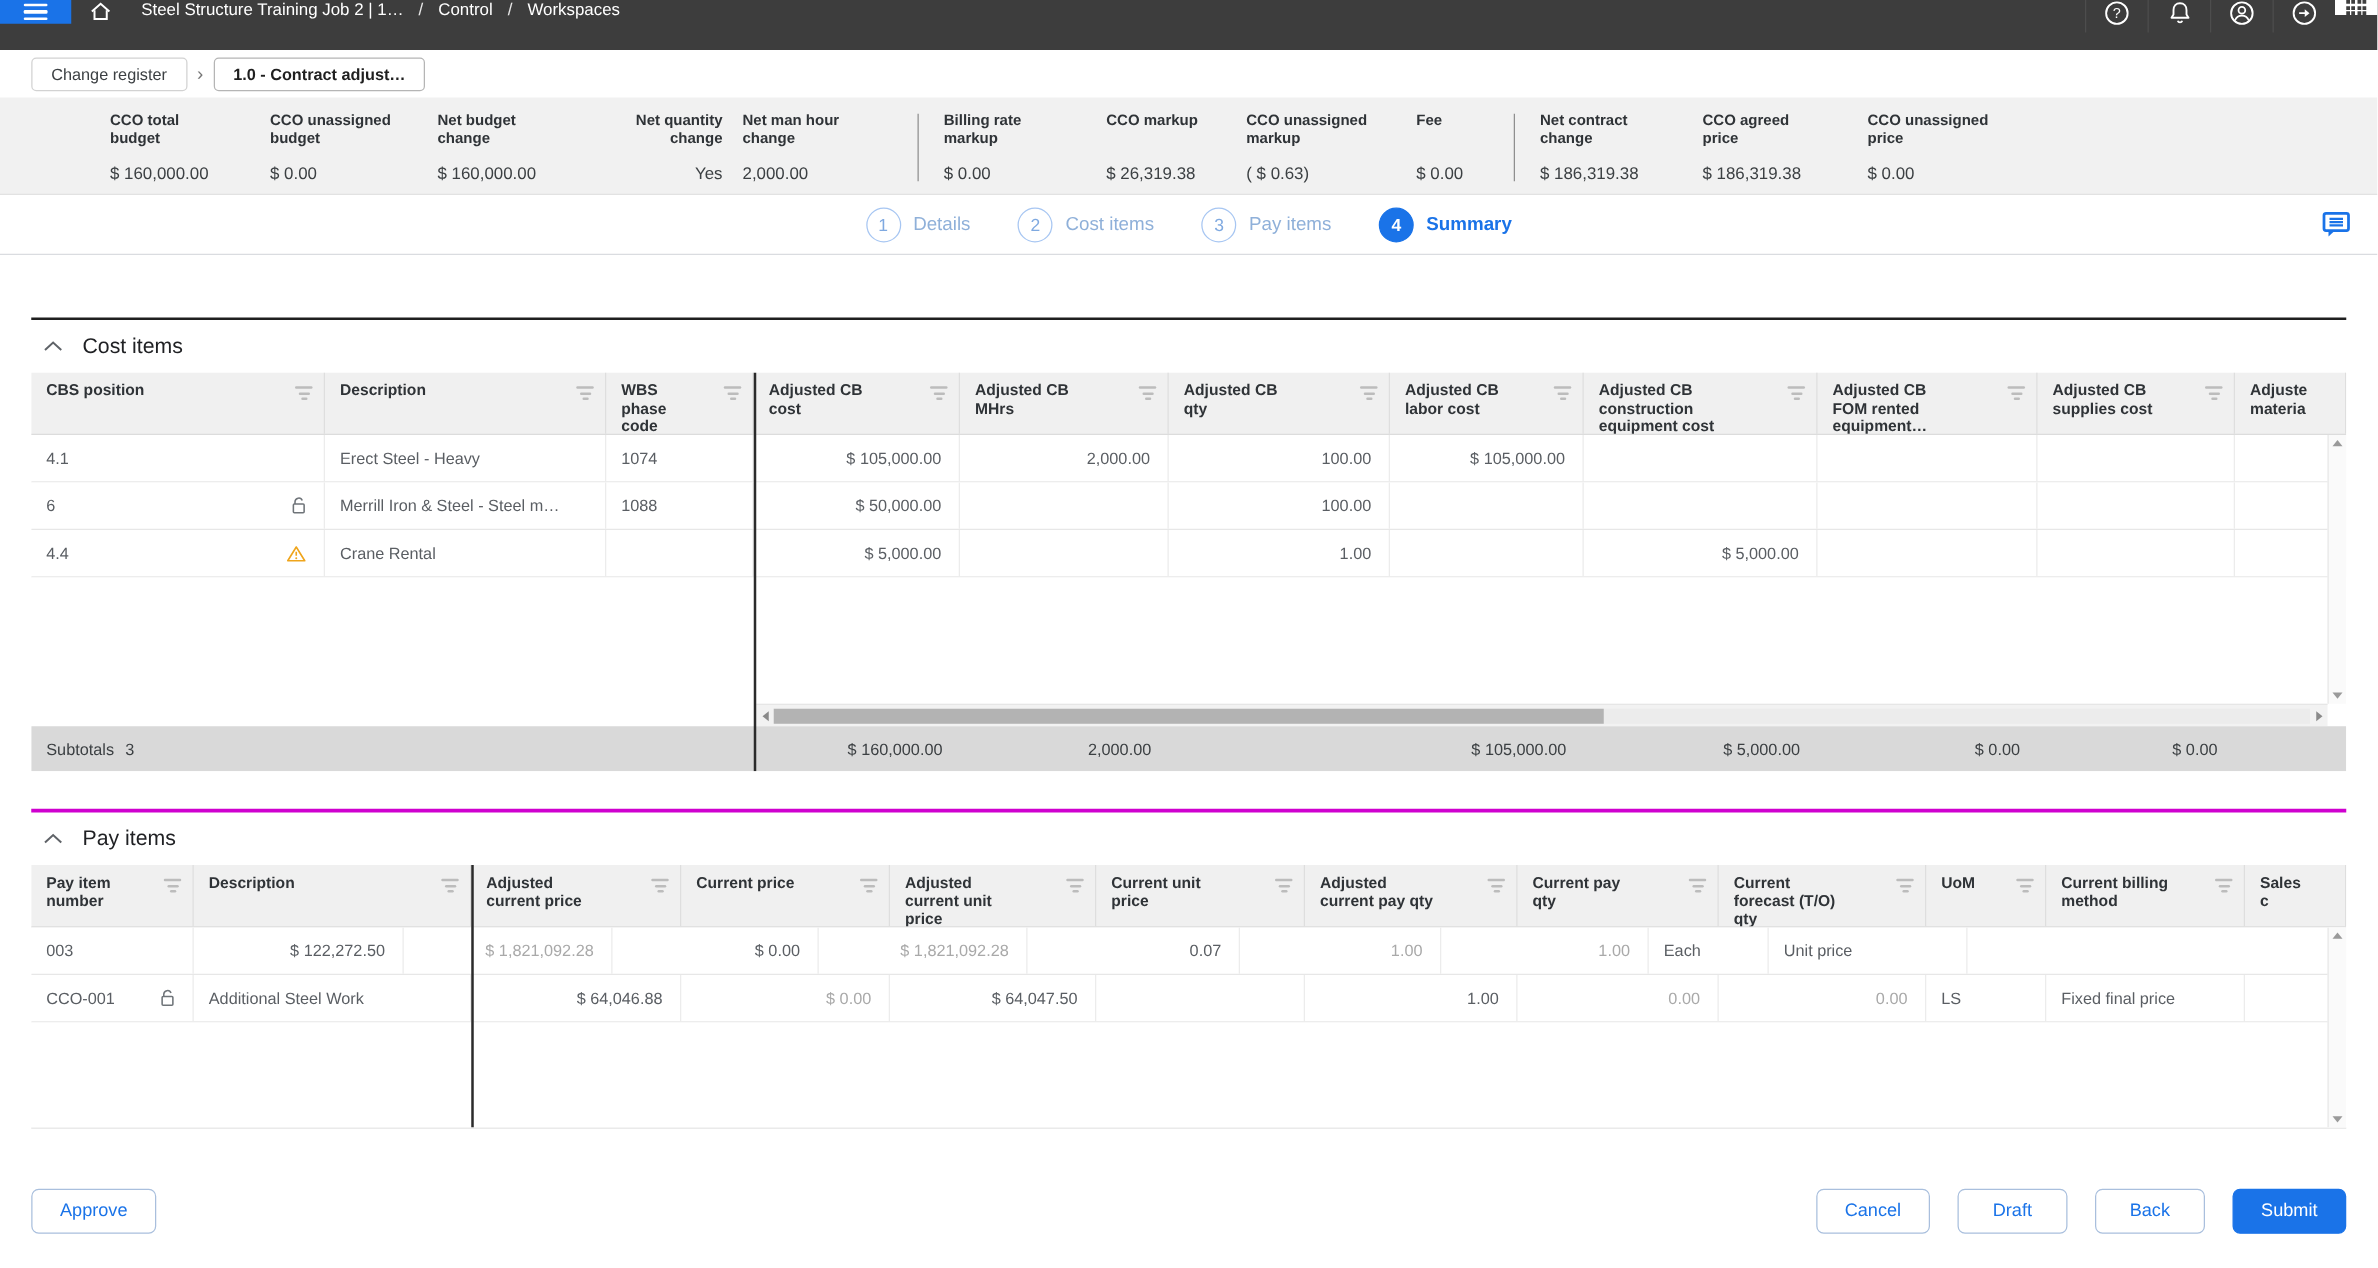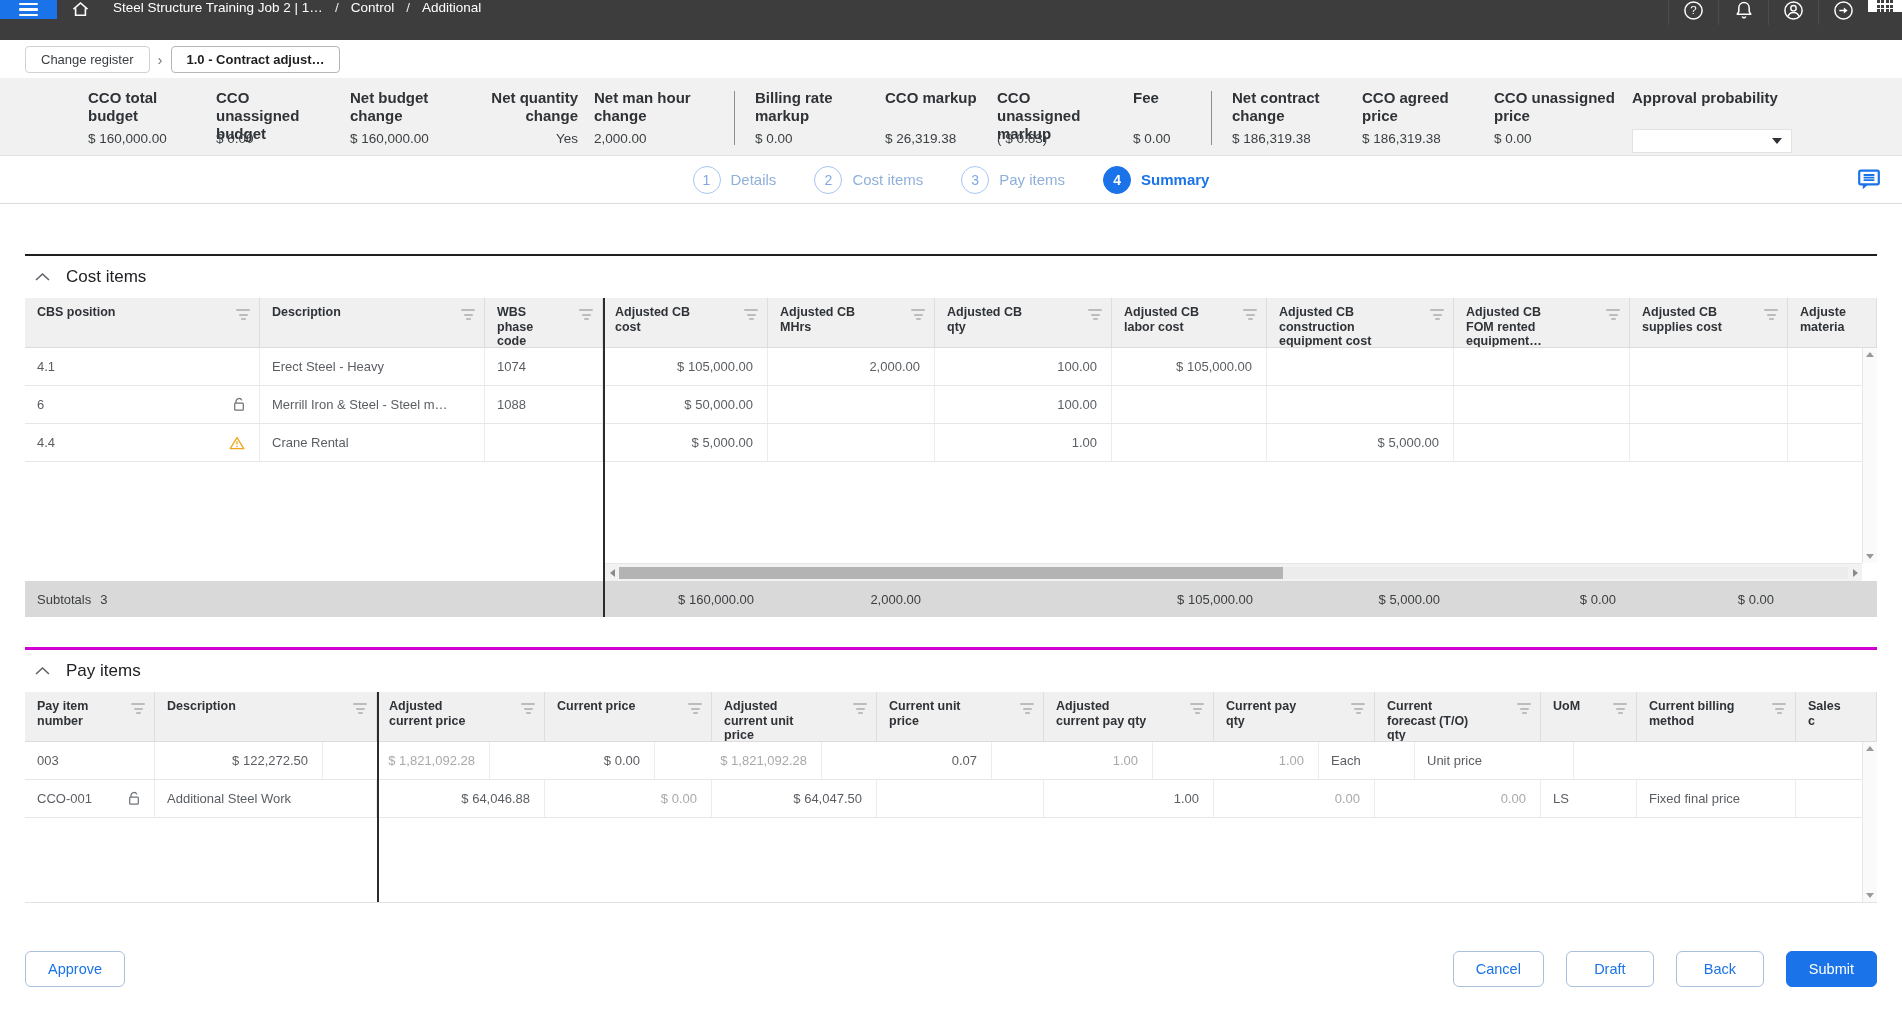--- a/index.html
+++ b/index.html
@@ -28,21 +28,21 @@
   
   .tabrow{height:38px;display:flex;align-items:center;gap:8px;padding-left:25px;background:#fff}
   .tab-chip{border:1px solid #d2d2d2;border-radius:4px;padding:5px 15px;font-size:13px;color:#3c4043;background:#fff;cursor:pointer}
   .tab-chip.active{font-weight:bold;color:#1f1f1f;border-color:#b5b5b5}
   .tab-sep{color:#757575;font-size:15px}
 
   
   .statsbar{height:78px;background:var(--stats-bg);border-bottom:1px solid #e2e2e2;display:flex;
             align-items:flex-start;padding:11px 0 0 88px;gap:16px}
   .stat{flex:0 0 auto}
-  .stat-label{font-size:15px;font-weight:bold;color:#2f3337;line-height:1.2;white-space:pre-line;height:34px}
+  .stat-label{font-size:12px;font-weight:bold;color:#2f3337;line-height:1.2;white-space:pre-line;height:34px}
   .stat-value{font-size:13.5px;color:#3c4043;margin-top:8px;white-space:nowrap}
   .stat-divider{width:1px;align-self:stretch;background:#8f8f8f;margin:2px 4px 10px 0;flex:0 0 1px}
   .stat-select{width:160px;height:24px;margin-top:6px;background:#fff;border:1px solid #e3e3e3;
                display:flex;align-items:center;justify-content:flex-end;padding-right:9px;cursor:pointer}
   .caret-down{width:0;height:0;border-left:5px solid transparent;border-right:5px solid transparent;border-top:6px solid #2f3337}
 
   
   .stepper-row{height:48px;border-bottom:1px solid #dadce0;display:flex;align-items:center;justify-content:center;gap:38px;position:relative;background:#fff}
   .step{display:flex;align-items:center;gap:10px;font-size:15px;color:#8fb0d9;cursor:pointer}
   .step-circle{width:28px;height:28px;border-radius:50%;border:1px solid #a7c6f2;color:#7fa9e0;
@@ -121,21 +121,21 @@
           <path d="M2.5 9.2 L9.5 3 L16.5 9.2" fill="none" stroke="currentColor" stroke-width="1.6"></path>
           <path d="M4.6 8.2 V15.2 H14.4 V8.2" fill="none" stroke="currentColor" stroke-width="1.6"></path>
         </svg>
     </span>
   </div>
   <nav class="crumbs">
     <span class="crumb">Steel Structure Training Job 2 | 1…</span>
     <span class="crumb-sep">/</span>
     <span class="crumb">Control</span>
     <span class="crumb-sep">/</span>
-    <span class="crumb">Additional</span>
+    <span class="crumb">Workspaces</span>
   </nav>
   <div class="topbar-right">
     <div class="top-icon">
       <span>
         <svg width="21" height="21" viewBox="0 0 21 21">
             <circle cx="10.5" cy="10.5" r="8.6" fill="none" stroke="currentColor" stroke-width="1.5"></circle>
             <text x="10.5" y="14.4" text-anchor="middle" font-size="11.5" font-family="Liberation Sans" fill="currentColor">?</text>
           </svg>
       </span>
     </div>
@@ -243,26 +243,20 @@
     </div>
     <div class="stat" style="width: 116px;">
       <div class="stat-label">CCO agreed
 price</div>
       <div class="stat-value">$ 186,319.38</div>
     </div>
     <div class="stat" style="width: 122px;">
       <div class="stat-label">CCO unassigned
 price</div>
       <div class="stat-value">$ 0.00</div>
-    </div>
-    <div class="stat" style="width: 170px;">
-      <div class="stat-label">Approval probability</div>
-      <div class="stat-select">
-        <span class="caret-down"></span>
-      </div>
     </div>
   </div>
 
 <div class="stepper-row">
   <div id="steps" style="display:flex;gap:38px;align-items:center">
       <div class="step">
         <span class="step-circle">1</span>
         <span>Details</span>
       </div>
       <div class="step">

